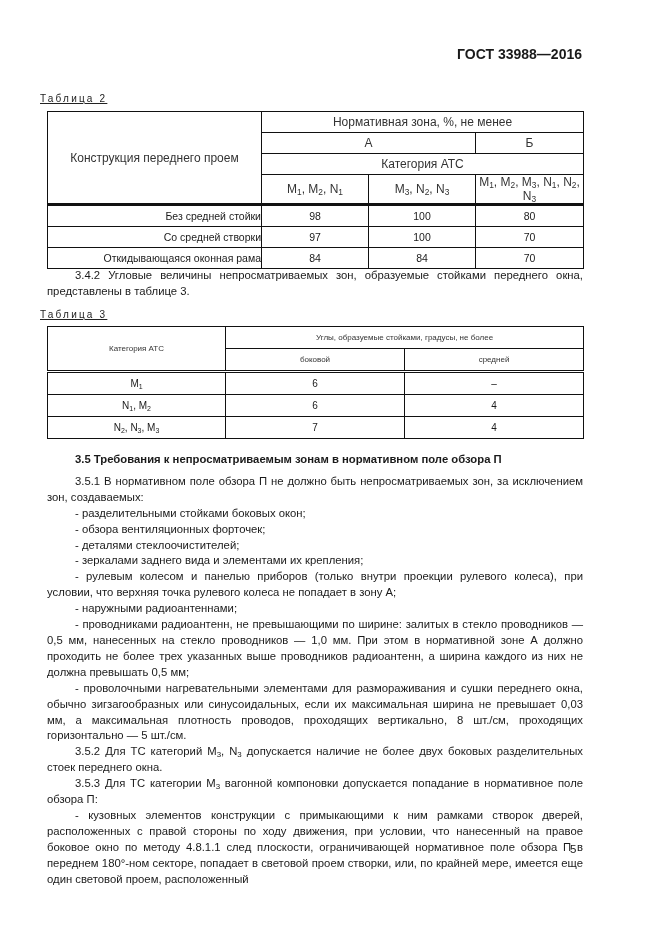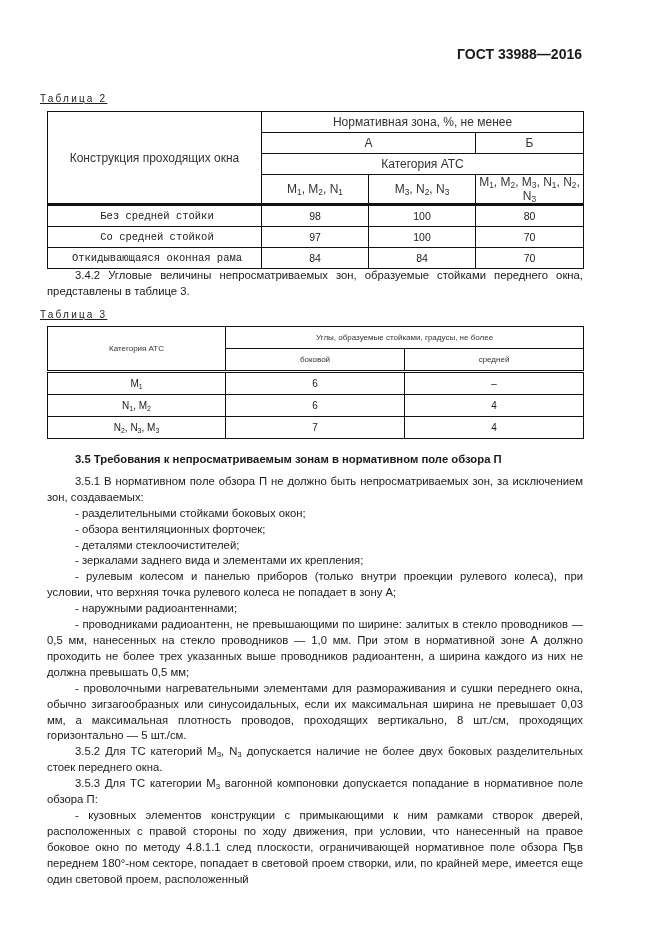--- a/index.html
+++ b/index.html
@@ -6,21 +6,21 @@
   body { width: 661px; height: 935px; position: relative; overflow: hidden;
          font-family: "Liberation Sans", sans-serif; color: #1a1a1a; }
   .abs { position: absolute; }
   .doc-code { left: 0; top: 46px; width: 582px; text-align: right; font-weight: bold; font-size: 14px; }
   .tcap { left: 40px; font-size: 10px; letter-spacing: 2.2px; color: #222; text-decoration: underline; }
   table { border-collapse: collapse; position: absolute; table-layout: fixed; }
   td { border: 1px solid #111; text-align: center; vertical-align: middle; padding: 0; }
   .t2 { left: 47px; top: 111px; width: 536px; }
   .t2 td.h { font-size: 12px; color: #333; height: 20px; }
   .t2 td.d { font-size: 10.5px; height: 20px; }
-  .t2 td.lbl { text-align: center; padding-left: 5px; font-size: 10.5px; font-family: Liberation Mono, monospace; }
+  .t2 td.lbl { text-align: right; padding-left: 5px; font-size: 10.5px; }
   .t2 tr.last-head td { border-bottom: 3px solid #111; }
   .t3 { left: 47px; top: 326px; width: 536px; }
   .t3 td.h { font-size: 8px; color: #333; height: 21px; }
   .t3 td.d { font-size: 10px; height: 21px; }
   .t3 tr.last-head td, .t3 td.rowspan-head { border-bottom: 3px double #111; }
   sub { font-size: 70%; vertical-align: -2px; line-height: 0; }
   .body-text { left: 47px; width: 536px; font-size: 11.3px; line-height: 15.9px; text-align: justify; }
   .body-text p { margin: 0; }
   .ind { text-indent: 28px; }
   .heading { font-weight: bold; }
@@ -35,21 +35,21 @@
 
 <table class="t2">
   <colgroup>
     <col style="width:214px">
       <col style="width:107px">
       <col style="width:107px">
       <col style="width:108px">
   </colgroup>
   <tbody>
       <tr>
-    <td class="h" rowspan="4" style="border-bottom:3px solid #111;">Конструкция проходящих окна</td>
+    <td class="h" rowspan="4" style="border-bottom:3px solid #111;">Конструкция переднего проем</td>
     <td class="h" colspan="3">Нормативная зона, %, не менее</td>
   </tr>
   <tr>
     <td class="h" colspan="2">А</td>
     <td class="h">Б</td>
   </tr>
   <tr>
     <td class="h" colspan="3">Категория АТС</td>
   </tr>
   <tr class="last-head">
@@ -57,21 +57,21 @@
     <td class="h">M<sub>3</sub>, N<sub>2</sub>, N<sub>3</sub></td>
     <td class="h">M<sub>1</sub>, M<sub>2</sub>, M<sub>3</sub>, N<sub>1</sub>, N<sub>2</sub>, N<sub>3</sub></td>
   </tr>
   <tr>
     <td class="d lbl">Без средней стойки</td>
     <td class="d">98</td>
     <td class="d">100</td>
     <td class="d">80</td>
   </tr>
   <tr>
-    <td class="d lbl">Со средней стойкой</td>
+    <td class="d lbl">Со средней створки</td>
     <td class="d">97</td>
     <td class="d">100</td>
     <td class="d">70</td>
   </tr>
   <tr>
     <td class="d lbl">Откидывающаяся оконная рама</td>
     <td class="d">84</td>
     <td class="d">84</td>
     <td class="d">70</td>
   </tr>

